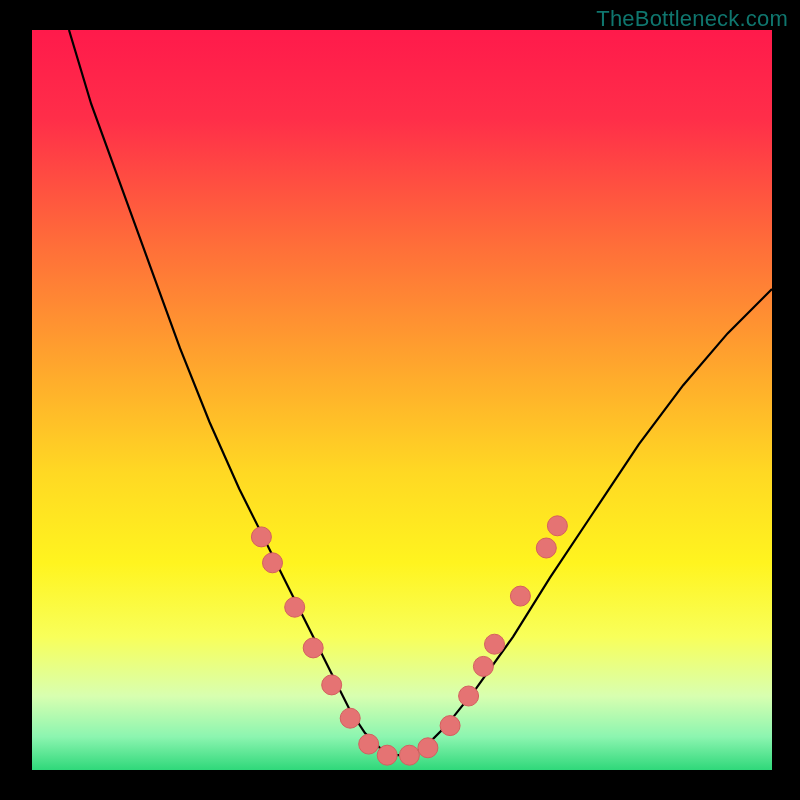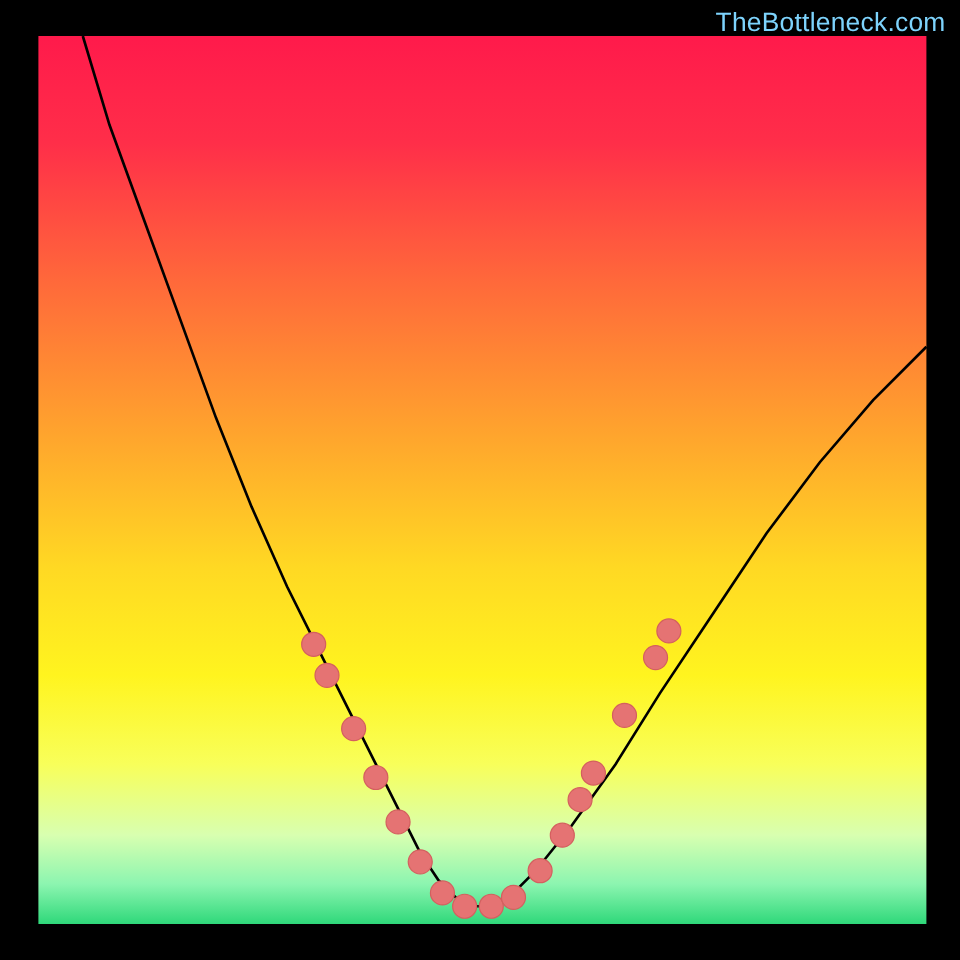--- a/index.html
+++ b/index.html
@@ -16,21 +16,21 @@
     top: 0;
     left: 0;
     width: 800px;
     height: 800px;
     background: #000;
   }
   .watermark {
     position: absolute;
     top: 6px;
     right: 12px;
-    color: #7dd3fc;
+    color: #0f766e;
     font-size: 22px;
     letter-spacing: 0.2px;
     z-index: 5;
   }
   svg {
     position: absolute;
     top: 0;
     left: 0;
   }
 </style>

